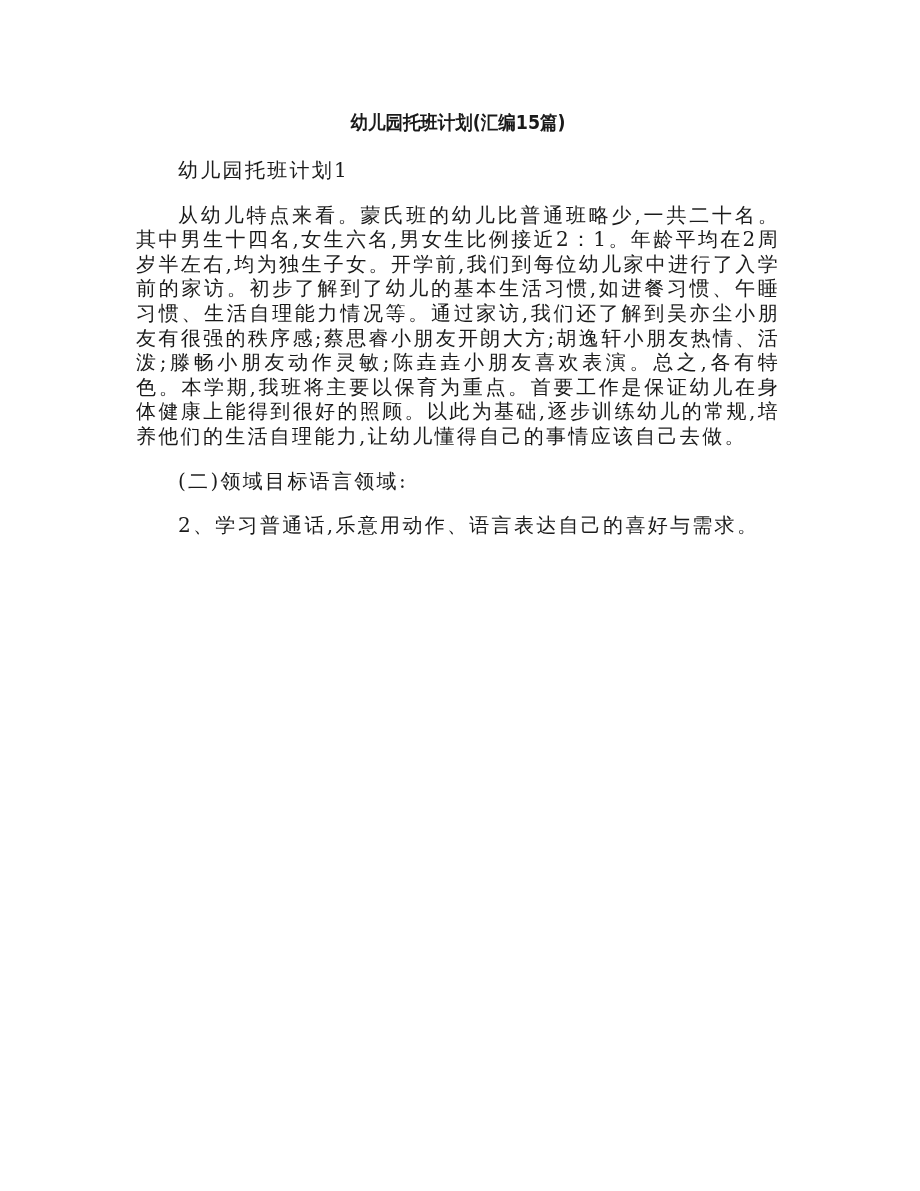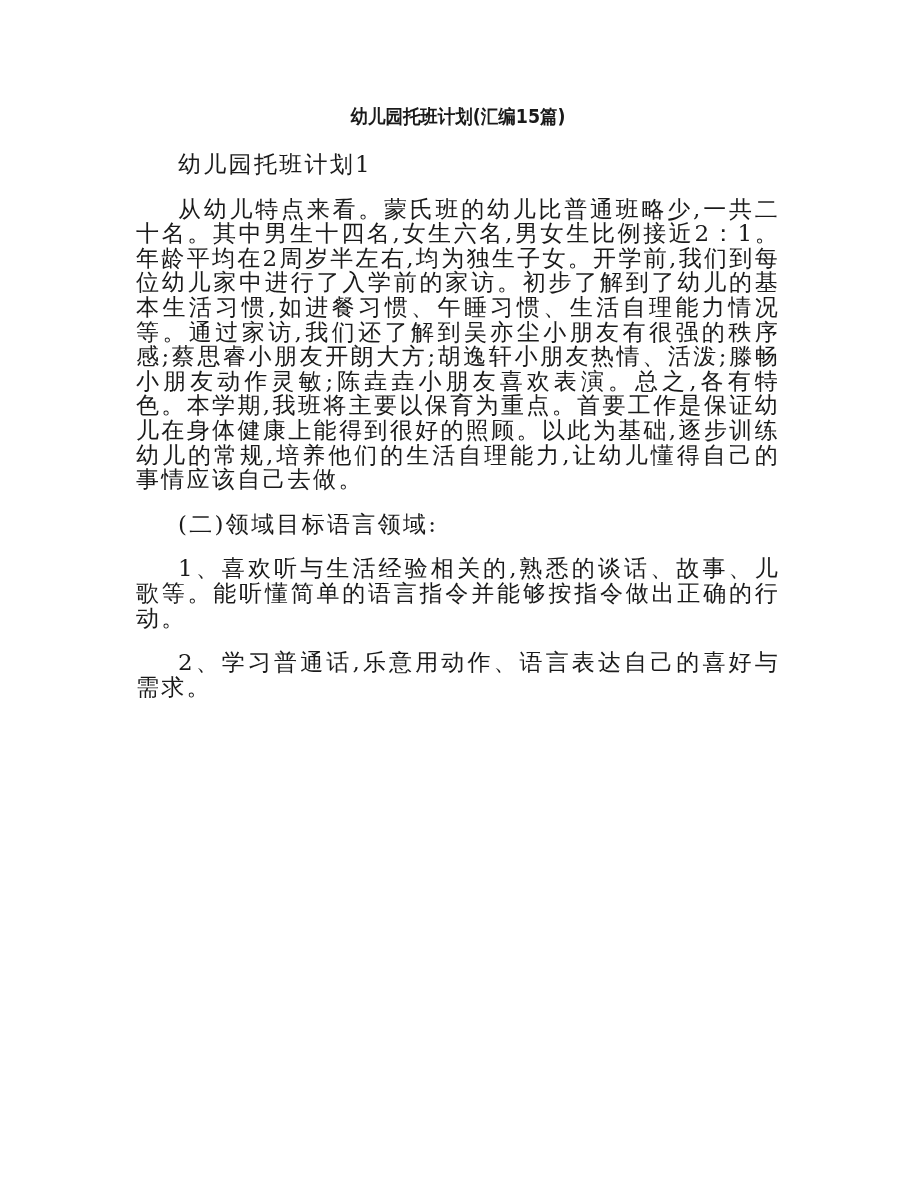--- a/index.html
+++ b/index.html
@@ -11,35 +11,35 @@
       width: 920px;
       height: 1191px;
       position: relative;
       overflow: hidden;
       font-family: "DejaVu Serif", "Liberation Serif", serif;
       color: #1a1a1a;
     }
     .page {
       position: absolute;
       left: 136px;
-      top: 102px;
+      top: 108px;
       width: 644px;
     }
     .doc-title {
       text-align: center;
       font-family: "DejaVu Sans", "Liberation Sans", sans-serif;
       font-weight: bold;
       font-size: 19px;
       line-height: 28px;
       margin: 0 0 22px 0;
       letter-spacing: 0px;
       transform: scaleX(0.92);
     }
     .para {
-      font-size: 23px;
+      font-size: 20px;
       line-height: 24.6px;
       margin: 0 0 20px 0;
       text-indent: 42px;
       letter-spacing: 2.3px;
       text-align: justify;
       word-break: break-all;
       white-space: normal;
     }
     .para.heading {
       margin-bottom: 20px;
@@ -50,15 +50,14 @@
   </style>
 </head>
 <body>
 
 <div class="page">
   <h1 class="doc-title">幼儿园托班计划(汇编15篇)</h1>
 
   <p class="para subtitle">幼儿园托班计划1</p>
   <p class="para">从幼儿特点来看。蒙氏班的幼儿比普通班略少,一共二十名。其中男生十四名,女生六名,男女生比例接近2：1。年龄平均在2周岁半左右,均为独生子女。开学前,我们到每位幼儿家中进行了入学前的家访。初步了解到了幼儿的基本生活习惯,如进餐习惯、午睡习惯、生活自理能力情况等。通过家访,我们还了解到吴亦尘小朋友有很强的秩序感;蔡思睿小朋友开朗大方;胡逸轩小朋友热情、活泼;滕畅小朋友动作灵敏;陈垚垚小朋友喜欢表演。总之,各有特色。本学期,我班将主要以保育为重点。首要工作是保证幼儿在身体健康上能得到很好的照顾。以此为基础,逐步训练幼儿的常规,培养他们的生活自理能力,让幼儿懂得自己的事情应该自己去做。</p>
   <p class="para heading">(二)领域目标语言领域:</p>
-  <p class="para">1、喜欢听与生活经验相关的,熟悉的谈话、故事、儿歌等。能听懂简单的语言指令并能够按指令做出正确的行动。</p>
   <p class="para">2、学习普通话,乐意用动作、语言表达自己的喜好与需求。</p>
 </div>
 
 </body></html>

